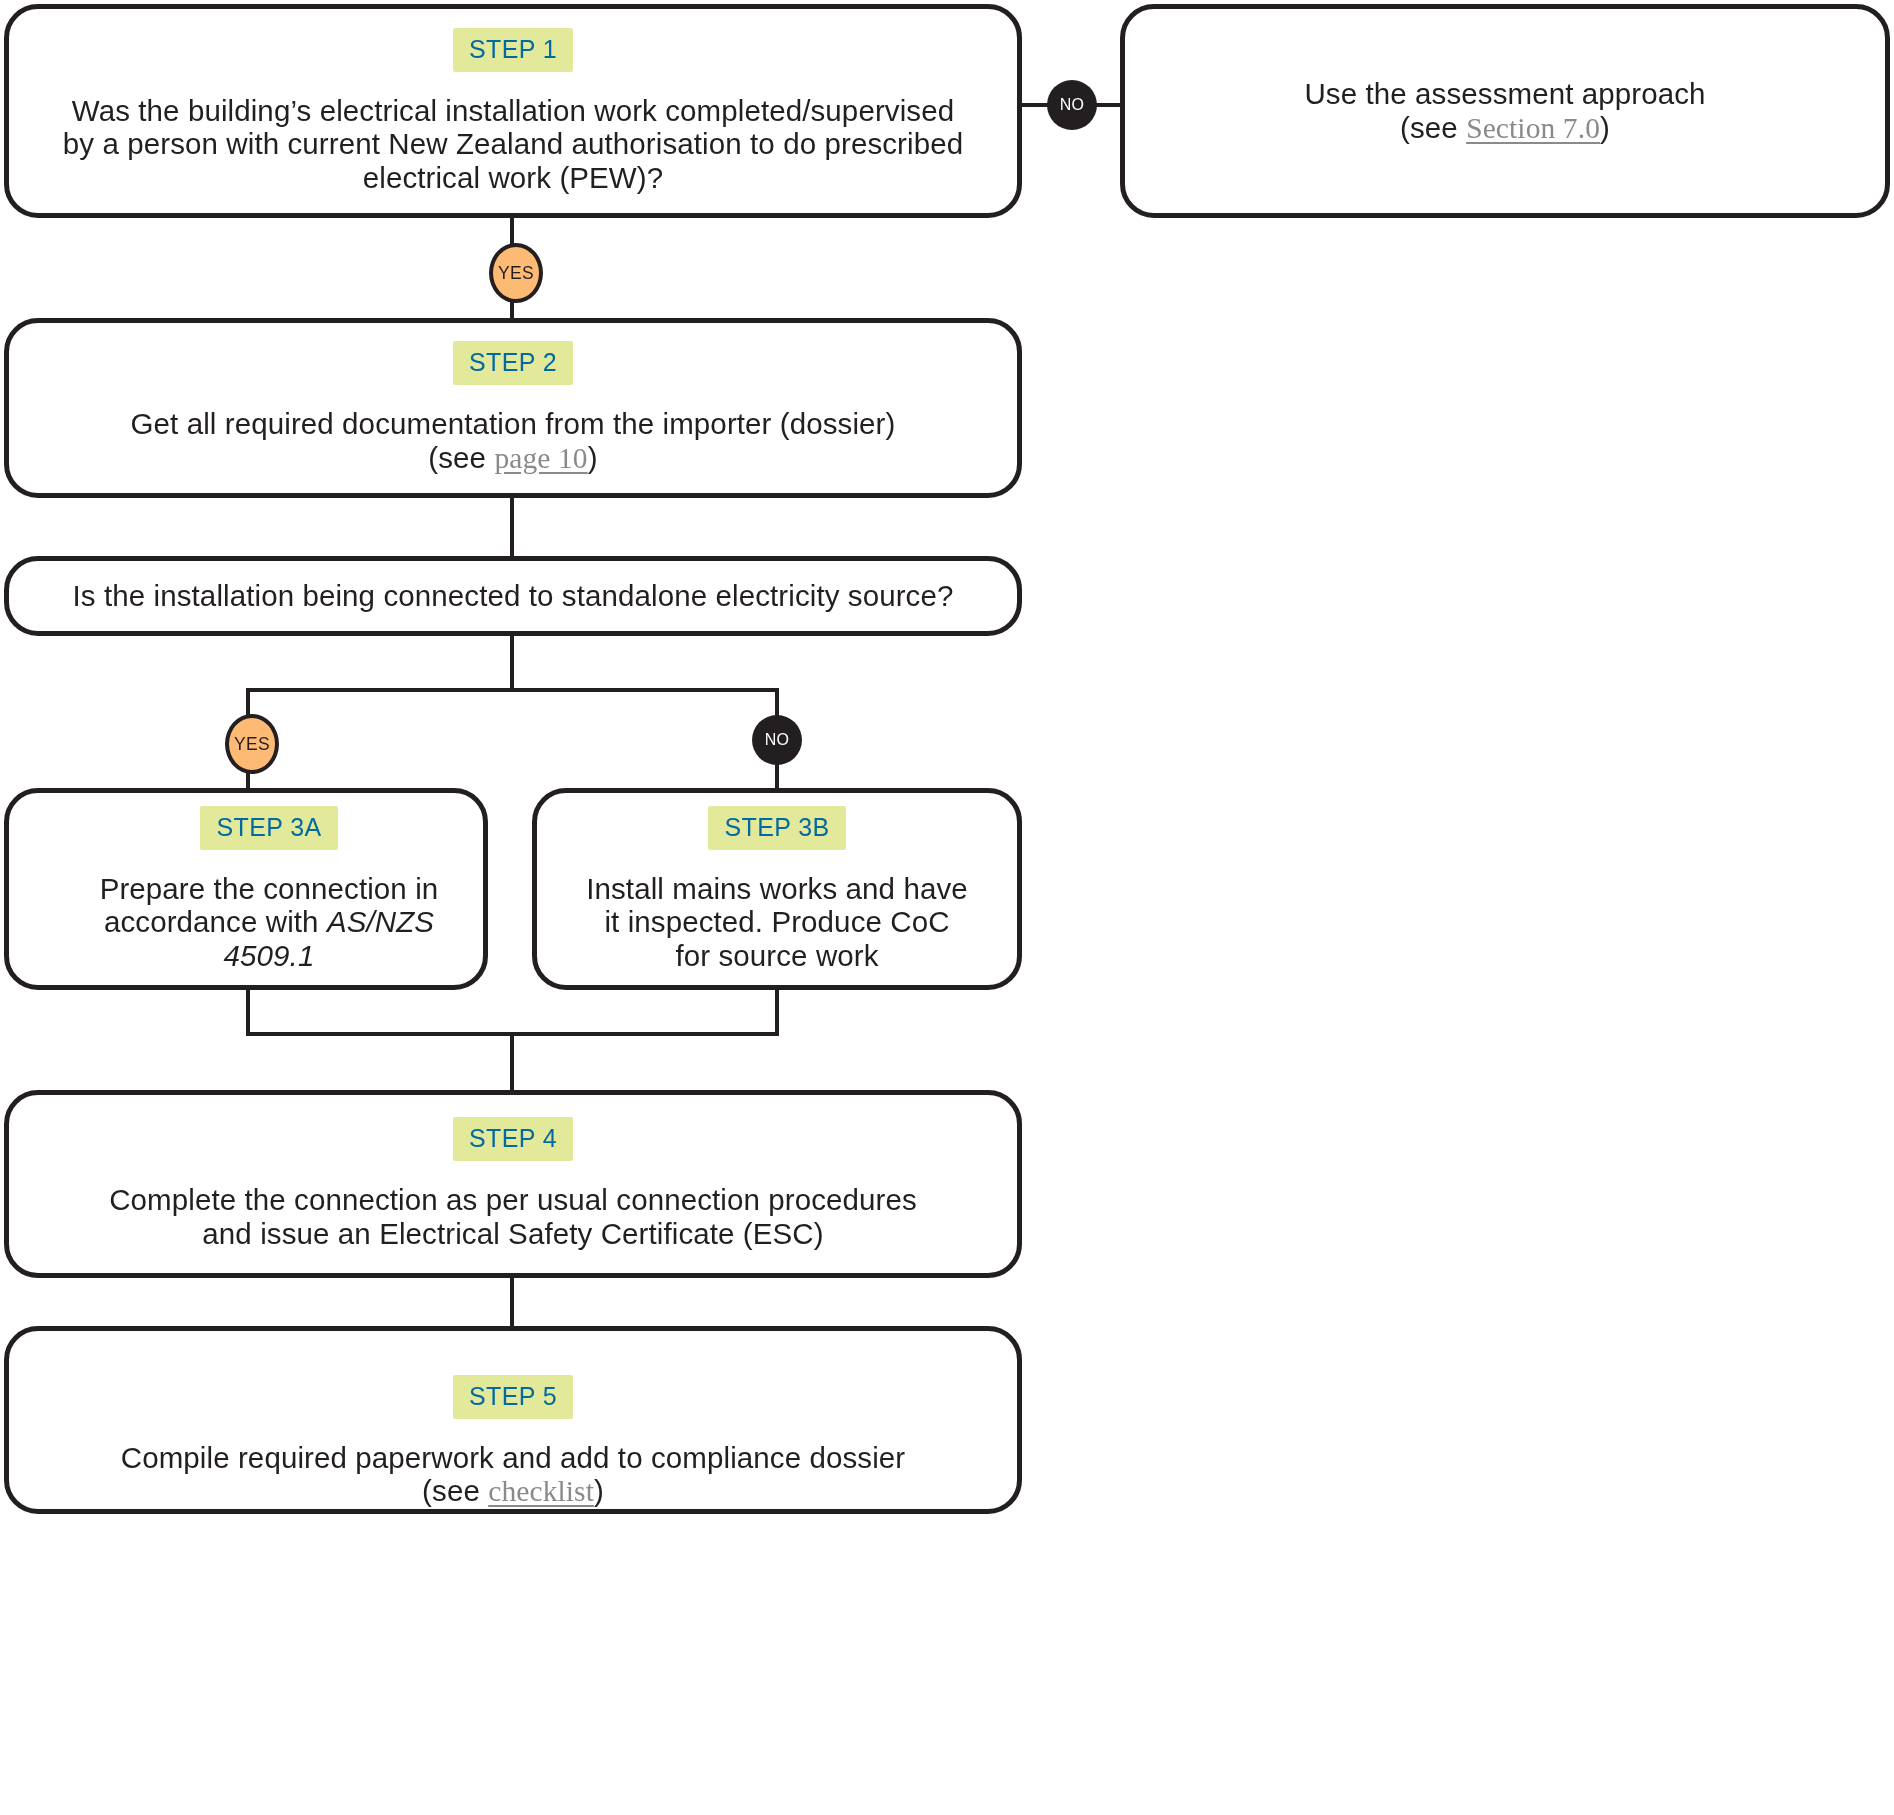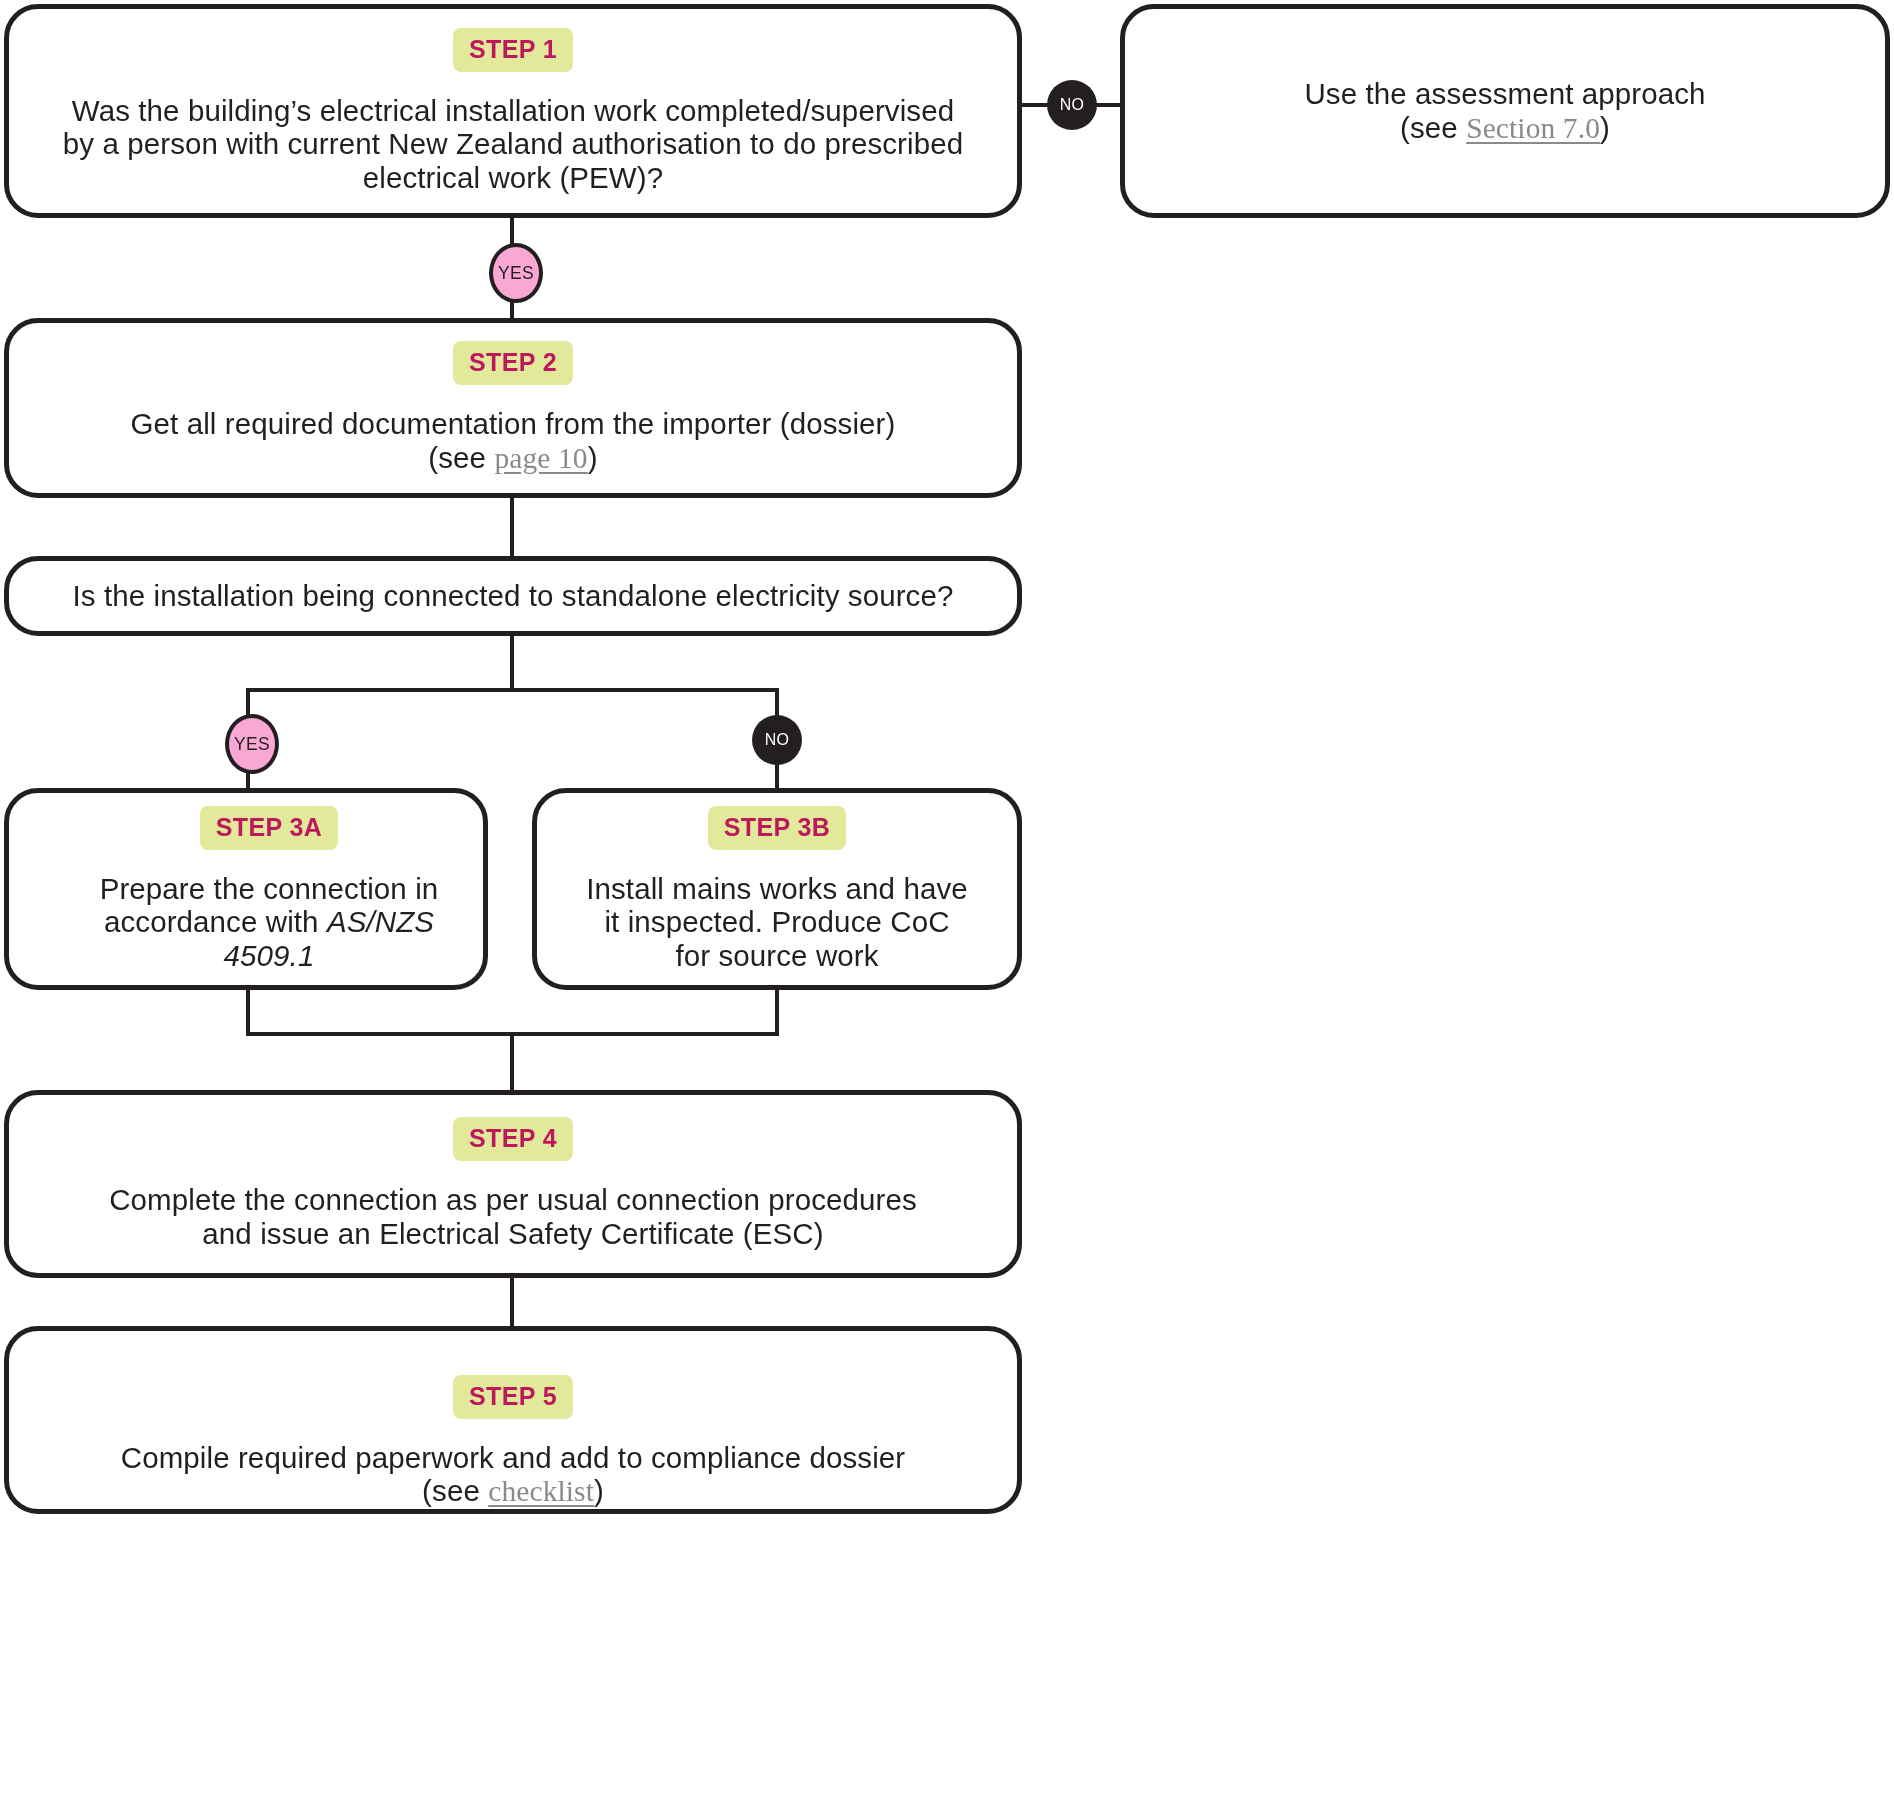--- a/index.html
+++ b/index.html
@@ -39,25 +39,25 @@
     color: #231f20;
     letter-spacing: 0.1px;
     padding: 0 14px;
   }
   .node-body .ln { display: block; }
   .italic { font-style: italic; }
 
   
   .badge {
     background: #e2e99a;
-    color: #be185d;
-    font-weight: bold;
+    color: #0369a1;
+    font-weight: normal;
     font-size: 25px;
     letter-spacing: 0.4px;
-    border-radius: 8px;
+    border-radius: 2px;
     padding: 7px 16px 8px 16px;
     margin-bottom: 22px;
     display: inline-block;
   }
 
   
   .line {
     position: absolute;
     background: #231f20;
     z-index: 1;
@@ -70,21 +70,21 @@
     position: absolute;
     display: flex;
     align-items: center;
     justify-content: center;
     border-radius: 50%;
     z-index: 5;
     font-size: 17.5px;
     letter-spacing: 0.3px;
   }
   .marker.yes {
-    background: #f9a8d4;
+    background: #fdba74;
     border: 4px solid #231f20;
     color: #231f20;
     width: 46px;
     height: 52px;
     border-radius: 50%;
   }
   .marker.no {
     background: #231f20;
     color: #ffffff;
     width: 50px;

